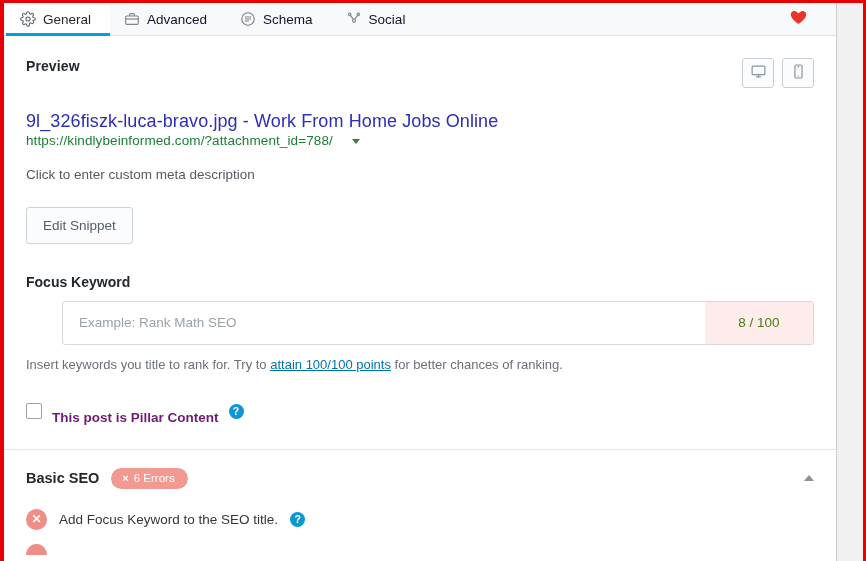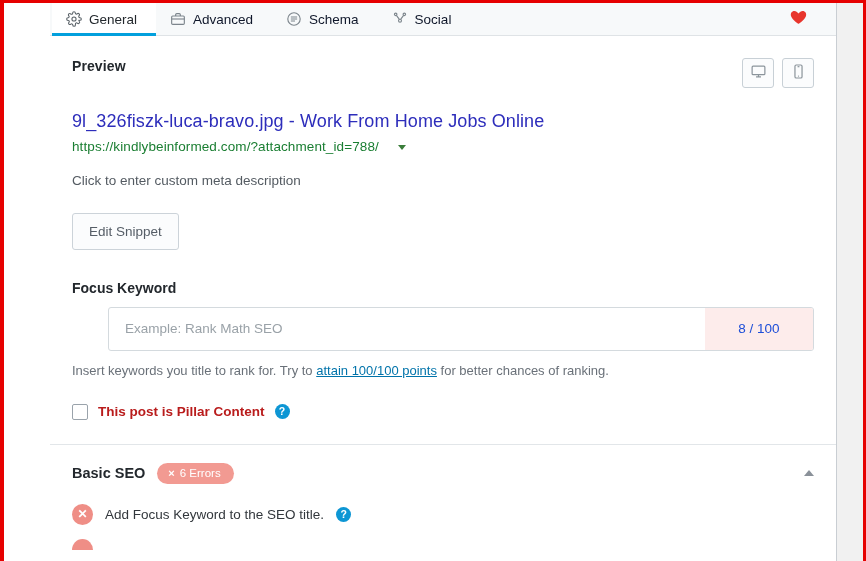--- a/index.html
+++ b/index.html
@@ -30,21 +30,20 @@
   
   .panel {
     position: absolute;
     left: 0;
     top: 0;
     width: 832px;
     height: 558px;
     background: #ffffff;
     display: flex;
     flex-direction: column;
-    padding-left: 46px;
   }
 
   
   .gutter {
     position: absolute;
     left: 832px;
     top: 0;
     width: 28px;
     height: 558px;
     background: #f1f1f1;
@@ -138,21 +137,20 @@
   }
   .snippet-title {
     font-size: 18px;
     color: #2d2dbb;
     line-height: 1.25;
     letter-spacing: .1px;
     cursor: pointer;
     font-family: "Liberation Sans", sans-serif;
   }
   .snippet-url-row {
-    margin-top: 6px;
     display: flex;
     align-items: center;
     gap: 19px;
   }
   .snippet-url {
     font-size: 13.5px;
     color: #1a7e32;
     letter-spacing: .1px;
   }
   .caret-down {
@@ -211,21 +209,21 @@
     background: transparent;
   }
   .fk-input::placeholder { color: #9aa2a8; }
   .fk-score {
     width: 108px;
     background: #fdeceb;
     display: flex;
     align-items: center;
     justify-content: center;
     font-size: 13.5px;
-    color: #1d4ed8;
+    color: #4d7c0f;
   }
 
   .fk-help {
     margin-top: 12px;
     font-size: 13px;
     color: #6a7179;
   }
   .fk-help a {
     color: #0073aa;
     text-decoration: underline;
@@ -243,22 +241,23 @@
     width: 16px; height: 16px;
     border: 1px solid #9aa3ab;
     border-radius: 2px;
     background: #fff;
     cursor: pointer;
     flex: 0 0 auto;
   }
   .pillar-label {
     font-size: 13.5px;
     font-weight: bold;
-    color: #b91c1c;
-    cursor: pointer;
+    color: #701a75;
+    cursor: pointer;
+    margin-top: 12px;
   }
   .help-icon {
     width: 15px; height: 15px;
     border-radius: 50%;
     background: #0d96d4;
     color: #fff;
     font-size: 10.5px;
     font-weight: bold;
     display: inline-flex;
     align-items: center;

